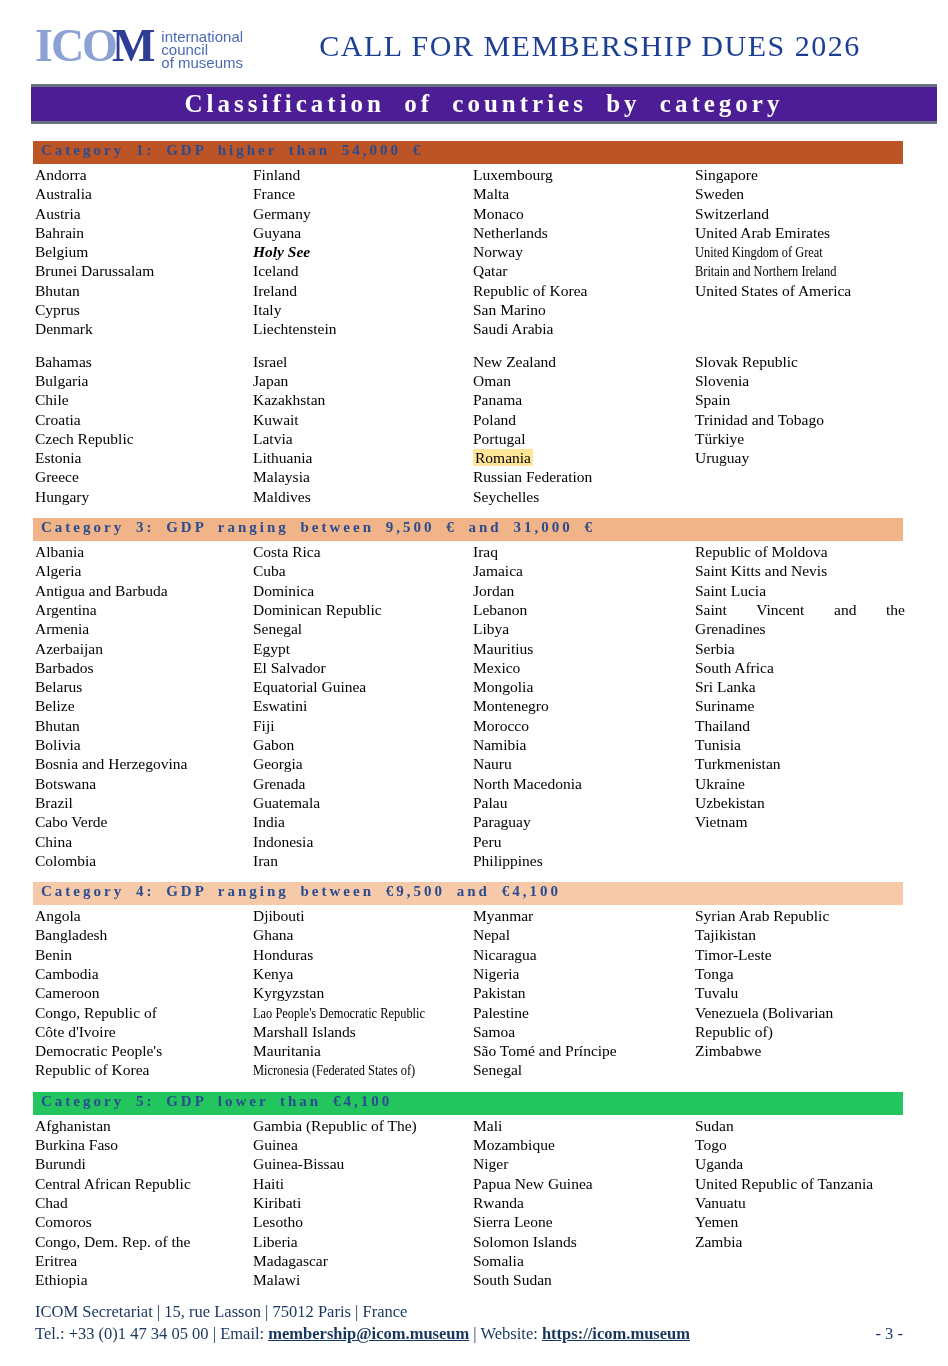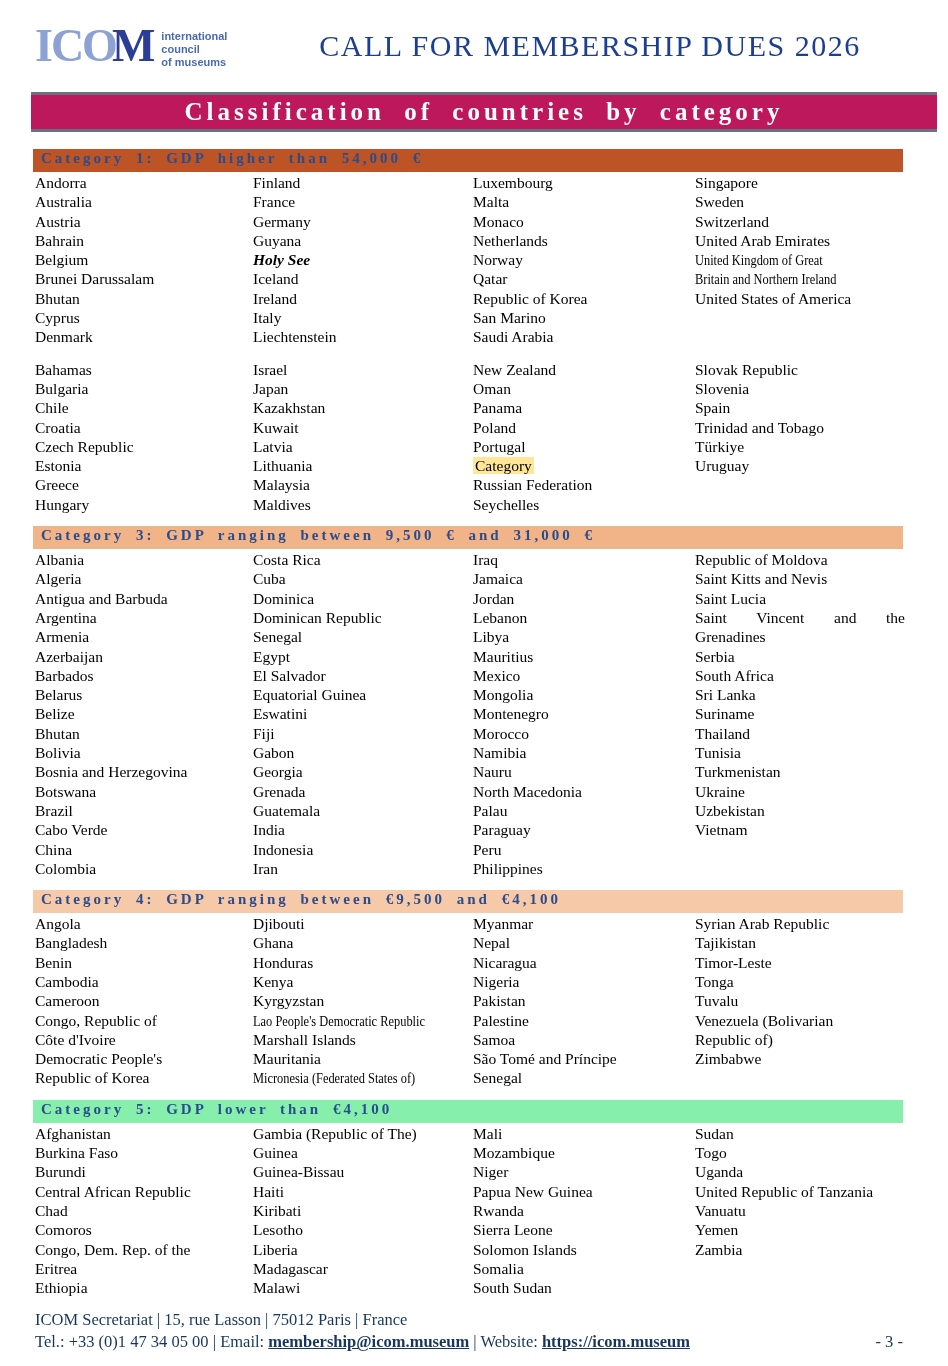--- a/index.html
+++ b/index.html
@@ -8,27 +8,27 @@
     background:#ffffff; font-family:"Liberation Serif", serif; color:#000;
   }
 
   
   .header { display:flex; align-items:center; padding:10px 35px 0 35px; height:72px; }
   .logo-block { display:flex; align-items:flex-end; width:232px; flex:none; }
   .logo-word { font-size:46px; font-weight:bold; letter-spacing:-2px; line-height:46px; }
   .logo-ico { color:#8CA2D4; }
   .logo-m   { color:#2C3D96; margin-left:-4px; }
   .logo-tagline { margin-left:8px; font-family:"Liberation Sans", sans-serif;
-    font-size:11px; line-height:13px; color:#4A6AB5; font-weight:700; }
+    font-size:15px; line-height:13px; color:#4A6AB5; font-weight:400; }
   .title { flex:1; text-align:center; color:#1C3F94; font-weight:normal;
     font-size:30px; letter-spacing:1.5px; white-space:nowrap; }
 
   
-  .banner { margin:10px 11px 0 31px; height:34px;
-    background:#be185d; border-top:3px solid #6A7181; border-bottom:3px solid #6A7181;
+  .banner { margin:2px 11px 0 31px; height:34px;
+    background:#4c1d95; border-top:3px solid #6A7181; border-bottom:3px solid #6A7181;
     display:flex; align-items:center; justify-content:center; }
   .banner-text { color:#ffffff; font-weight:bold; font-size:25px;
     letter-spacing:4px; word-spacing:9px; }
 
   
   .categories { margin:17px 0 0 33px; }
   .category-section { margin-bottom:12px; width:870px; }
   .category-bar { height:23px; box-sizing:border-box; padding:1px 0 0 8px;
     color:#2A4C8F; font-weight:bold; font-size:15px;
     letter-spacing:3px; word-spacing:5px; white-space:nowrap; }
@@ -136,21 +136,21 @@
             <div class="country"><span>Lithuania</span></div>
             <div class="country"><span>Malaysia</span></div>
             <div class="country"><span>Maldives</span></div>
           </div>
           <div class="country-column">
             <div class="country"><span>New Zealand</span></div>
             <div class="country"><span>Oman</span></div>
             <div class="country"><span>Panama</span></div>
             <div class="country"><span>Poland</span></div>
             <div class="country"><span>Portugal</span></div>
-            <div class="country"><span class="highlight">Category</span></div>
+            <div class="country"><span class="highlight">Romania</span></div>
             <div class="country"><span>Russian Federation</span></div>
             <div class="country"><span>Seychelles</span></div>
           </div>
           <div class="country-column">
             <div class="country"><span>Slovak Republic</span></div>
             <div class="country"><span>Slovenia</span></div>
             <div class="country"><span>Spain</span></div>
             <div class="country"><span>Trinidad and Tobago</span></div>
             <div class="country"><span>Türkiye</span></div>
             <div class="country"><span>Uruguay</span></div>
@@ -278,21 +278,21 @@
             <div class="country"><span>Timor-Leste</span></div>
             <div class="country"><span>Tonga</span></div>
             <div class="country"><span>Tuvalu</span></div>
             <div class="country"><span>Venezuela (Bolivarian</span></div>
             <div class="country"><span>Republic of)</span></div>
             <div class="country"><span>Zimbabwe</span></div>
           </div>
         </div>
       </div>
       <div class="category-section">
-        <div class="category-bar" style="background: #86efac;">Category 5: GDP lower than €4,100</div>
+        <div class="category-bar" style="background: #22c55e;">Category 5: GDP lower than €4,100</div>
         <div class="category-grid">
           <div class="country-column">
             <div class="country"><span>Afghanistan</span></div>
             <div class="country"><span>Burkina Faso</span></div>
             <div class="country"><span>Burundi</span></div>
             <div class="country"><span>Central African Republic</span></div>
             <div class="country"><span>Chad</span></div>
             <div class="country"><span>Comoros</span></div>
             <div class="country"><span>Congo, Dem. Rep. of the</span></div>
             <div class="country"><span>Eritrea</span></div>

